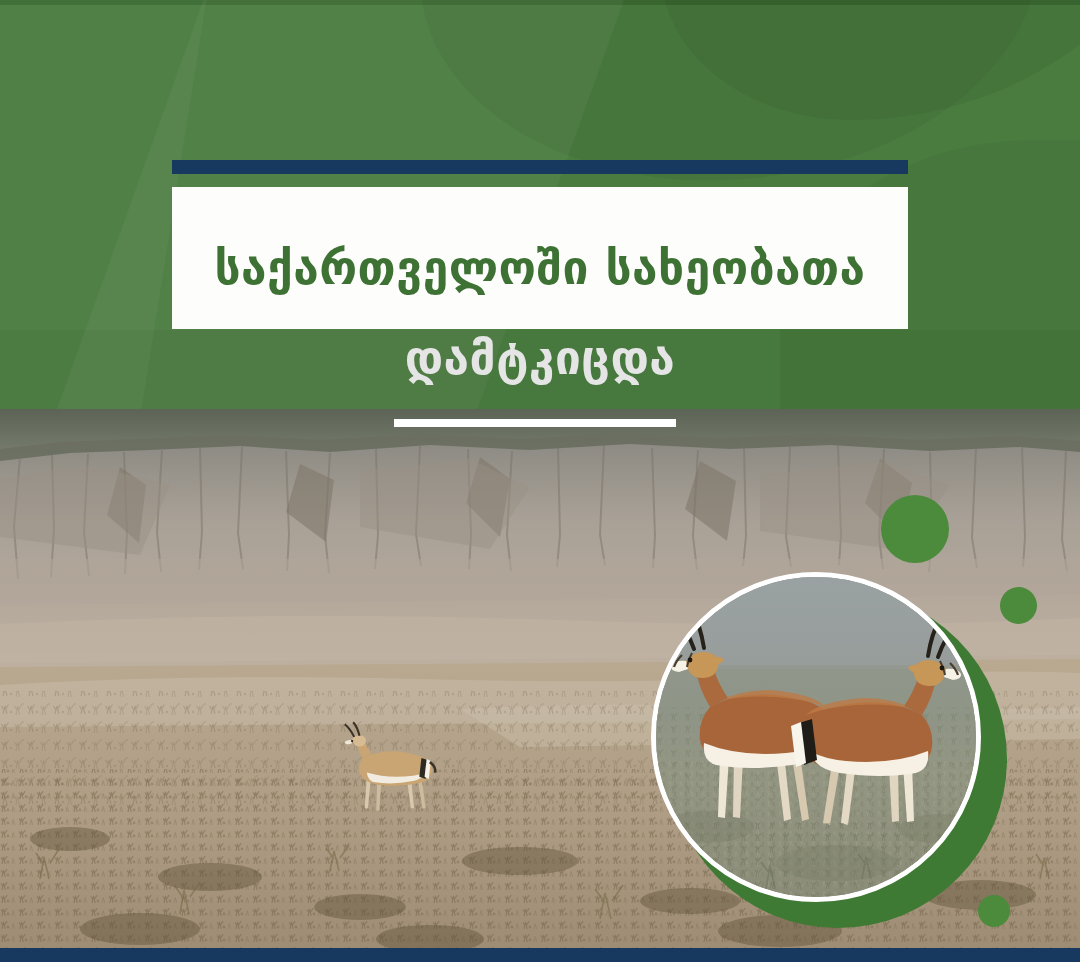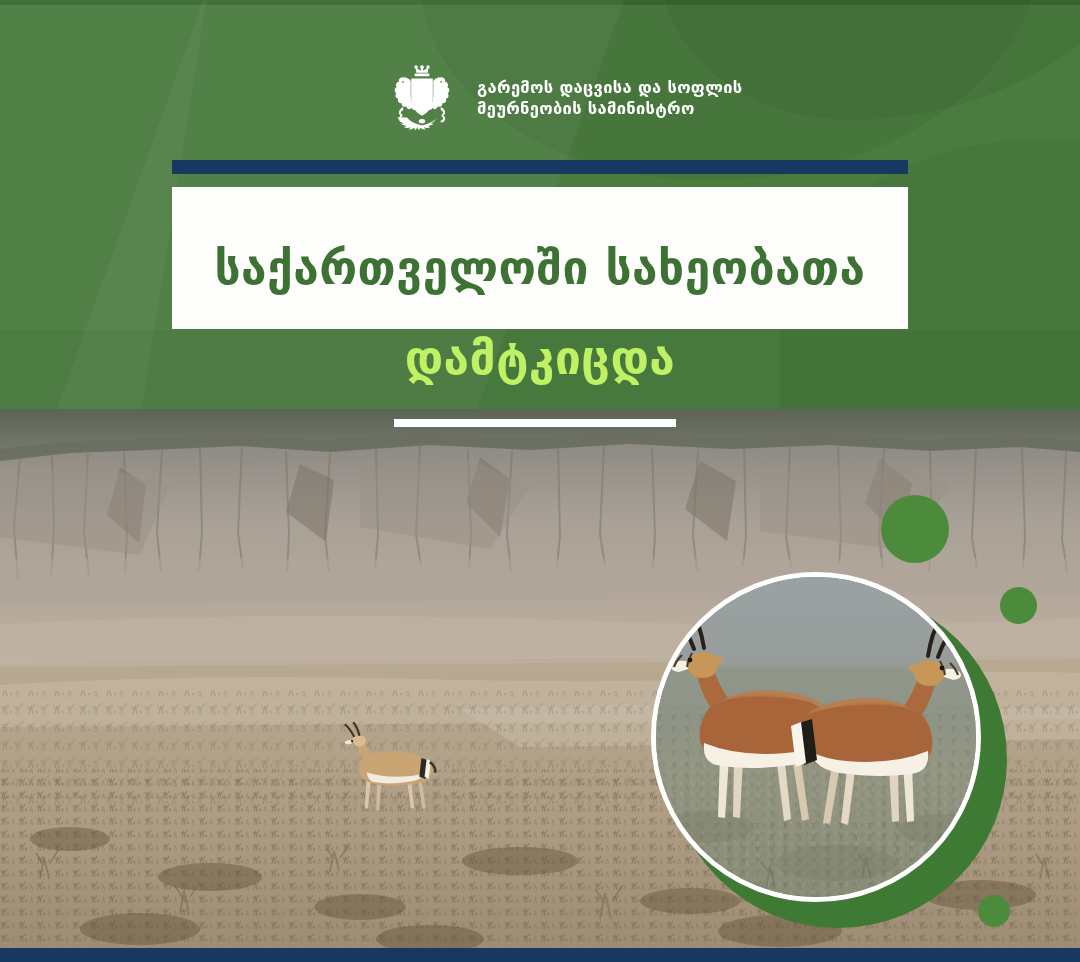--- a/index.html
+++ b/index.html
@@ -119,21 +119,21 @@
     white-space:nowrap;
     text-align:center;
   }
 
   
   .title-line-3 {
     position:absolute;
     left:0; top:335px;
     width:1080px;
     text-align:center;
-    color:#bef264;
+    color:#e5e5e5;
     font-size:46px;
     line-height:1.0;
     font-weight:700;
     letter-spacing:0.5px;
     z-index:6;
   }
   .title-underline {
     position:absolute;
     left:394px; top:419px;
     width:282px; height:8px;
@@ -204,70 +204,20 @@
   <div class="header">
     <div class="header-topline"></div>
     <div class="hdr-shape-a"></div>
     <div class="hdr-shape-b"></div>
     <div class="hdr-shape-c"></div>
     <div class="hdr-shape-d"></div>
     <div class="hdr-shape-e"></div>
     <div class="hdr-shape-f"></div>
   </div>
 
-  <div class="lockup">
-    <span>
-      <svg class="emblem" viewBox="0 0 78 72" aria-hidden="true">
-        <g fill="#ffffff">
-
-          <path d="M39 3.2 q1.9 0 1.9 1.9 q0 1.4 -1.2 1.8 l0.5 1.5 l3.6 -2.0 q-0.5 -0.6 -0.5 -1.4
-                   q0 -1.7 1.7 -1.7 q1.7 0 1.7 1.7 q0 1.5 -1.4 1.7 l-0.7 4.0 l-11.2 0 l-0.7 -4.0
-                   q-1.4 -0.2 -1.4 -1.7 q0 -1.7 1.7 -1.7 q1.7 0 1.7 1.7 q0 0.8 -0.5 1.4 l3.6 2.0
-                   l0.5 -1.5 q-1.2 -0.4 -1.2 -1.8 q0 -1.9 1.9 -1.9 z"></path>
-          <rect x="31.6" y="11.6" width="14.8" height="2.6" rx="0.7"></rect>
-
-          <path d="M28.2 16.4 h21.6 v20.6 q0 11.0 -10.8 16.8 q-10.8 -5.8 -10.8 -16.8 z"></path>
-
-          <path d="M26.6 17.4 q-3.4 -2.6 -7.2 -2.2 q-2.6 0.3 -3.4 2.0 q-0.6 1.3 0.3 2.3
-                   q-2.4 0.4 -3.2 2.4 q-0.7 1.8 0.6 3.1 q-2.1 1.1 -2.1 3.3 q0 2.0 1.8 2.9
-                   q-1.5 1.6 -0.8 3.5 q0.6 1.7 2.5 2.0 q-0.9 2.0 0.5 3.5 q1.2 1.3 3.1 1.0
-                   q-0.3 2.2 1.4 3.2 q1.5 0.9 3.1 -0.1 q0.3 2.2 2.3 2.7 q1.8 0.5 3.1 -0.9
-                   q0.9 1.9 2.9 1.9 q1.3 0 2.1 -0.9 q-2.0 -1.6 -3.4 -3.9 q-2.2 -3.6 -2.5 -8.2
-                   l0 -15.9 q-0.5 -0.8 -1.1 -1.7 z
-                   M19.0 19.4 q1.3 -0.2 2.3 0.6 q-1.0 0.9 -2.3 0.6 q-0.7 -0.2 0 -1.2 z"></path>
-
-          <path d="M51.4 17.4 q3.4 -2.6 7.2 -2.2 q2.6 0.3 3.4 2.0 q0.6 1.3 -0.3 2.3
-                   q2.4 0.4 3.2 2.4 q0.7 1.8 -0.6 3.1 q2.1 1.1 2.1 3.3 q0 2.0 -1.8 2.9
-                   q1.5 1.6 0.8 3.5 q-0.6 1.7 -2.5 2.0 q0.9 2.0 -0.5 3.5 q-1.2 1.3 -3.1 1.0
-                   q0.3 2.2 -1.4 3.2 q-1.5 0.9 -3.1 -0.1 q-0.3 2.2 -2.3 2.7 q-1.8 0.5 -3.1 -0.9
-                   q-0.9 1.9 -2.9 1.9 q-1.3 0 -2.1 -0.9 q2.0 -1.6 3.4 -3.9 q2.2 -3.6 2.5 -8.2
-                   l0 -15.9 q0.5 -0.8 1.1 -1.7 z
-                   M59.0 19.4 q-1.3 -0.2 -2.3 0.6 q1.0 0.9 2.3 0.6 q0.7 -0.2 0 -1.2 z"></path>
-
-          <path d="M20.0 45.0 q-3.4 1.6 -4.0 4.6 q-0.5 2.6 1.6 4.0 q-2.2 1.5 -1.6 4.0
-                   q0.7 2.8 4.2 3.0 l0 -2.2 q-2.0 -0.2 -2.4 -1.6 q-0.4 -1.5 1.6 -2.2
-                   l0 -2.0 q-2.0 -0.7 -1.6 -2.2 q0.4 -1.5 2.6 -2.4 z"></path>
-          <path d="M58.0 45.0 q3.4 1.6 4.0 4.6 q0.5 2.6 -1.6 4.0 q2.2 1.5 1.6 4.0
-                   q-0.7 2.8 -4.2 3.0 l0 -2.2 q2.0 -0.2 2.4 -1.6 q0.4 -1.5 -1.6 -2.2
-                   l0 -2.0 q2.0 -0.7 1.6 -2.2 q-0.4 -1.5 -2.6 -2.4 z"></path>
-
-          <path d="M24.0 55.5 q4.0 5.6 15.0 8.0 q11.0 -2.4 15.0 -8.0
-                   q-2.2 4.0 -6.0 6.0 q1.8 0.6 3.2 -0.2 q-2.4 2.6 -6.2 2.4
-                   q1.0 1.2 2.6 1.2 q-3.2 1.8 -6.6 0.4 q0.4 1.4 1.8 2.0
-                   q-3.4 0.6 -5.6 -1.6 q-1.0 1.2 -0.6 2.6 q-2.0 -1.2 -2.4 -3.4
-                   q-0.4 2.2 -2.4 3.4 q0.4 -1.4 -0.6 -2.6 q-2.2 2.2 -5.6 1.6
-                   q1.4 -0.6 1.8 -2.0 q-3.4 1.4 -6.6 -0.4 q1.6 0 2.6 -1.2
-                   q-3.8 0.2 -6.2 -2.4 q1.4 0.8 3.2 0.2 q-3.8 -2.0 -6.0 -6.0 z"></path>
-          <ellipse cx="39" cy="59.2" rx="3.2" ry="2.2"></ellipse>
-        </g>
-      </svg>
-    </span>
-    <div class="ministry-text">გარემოს დაცვისა და სოფლის
-მეურნეობის სამინისტრო</div>
-  </div>
 
   <div class="navy-bar"></div>
 
   <div class="title-plaque">
     <div class="title-line">საქართველოში სახეობათა</div>
   </div>
 
   <div class="title-line-3">დამტკიცდა</div>
   <div class="title-underline"></div>
 

